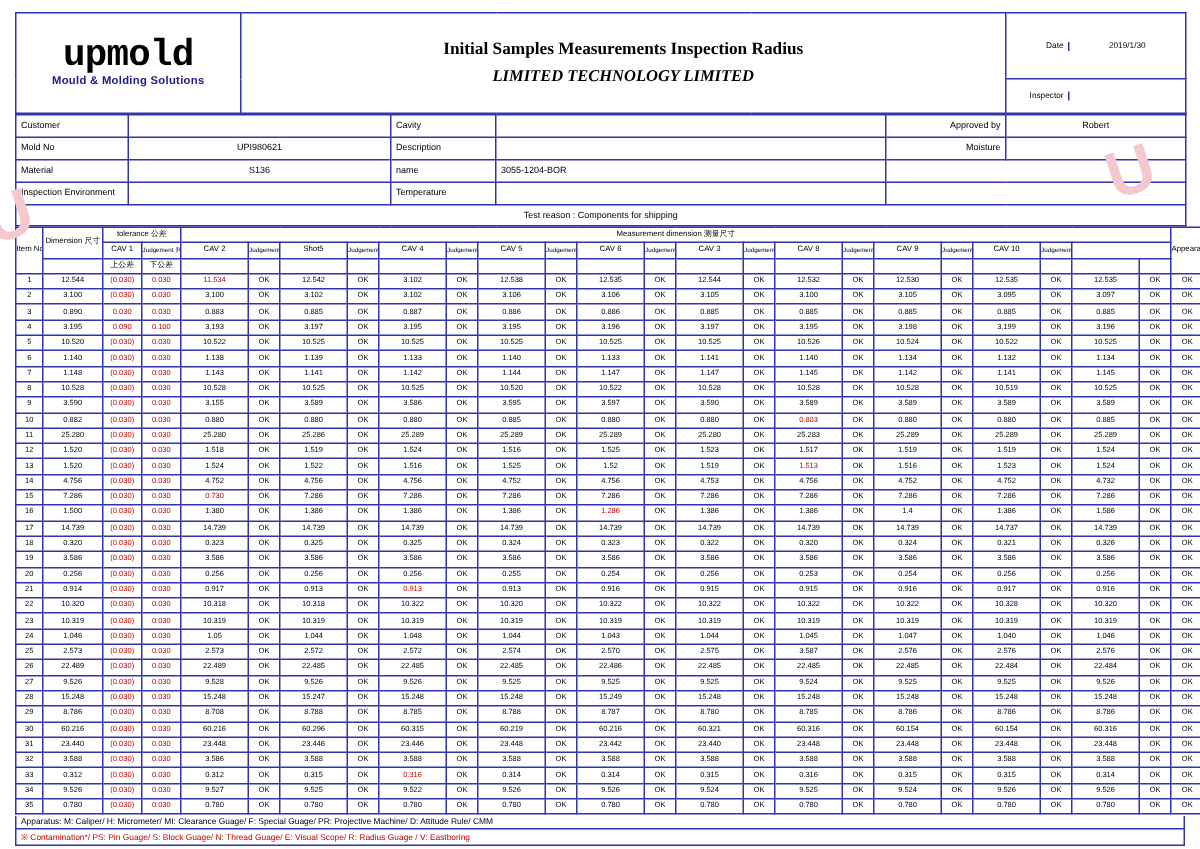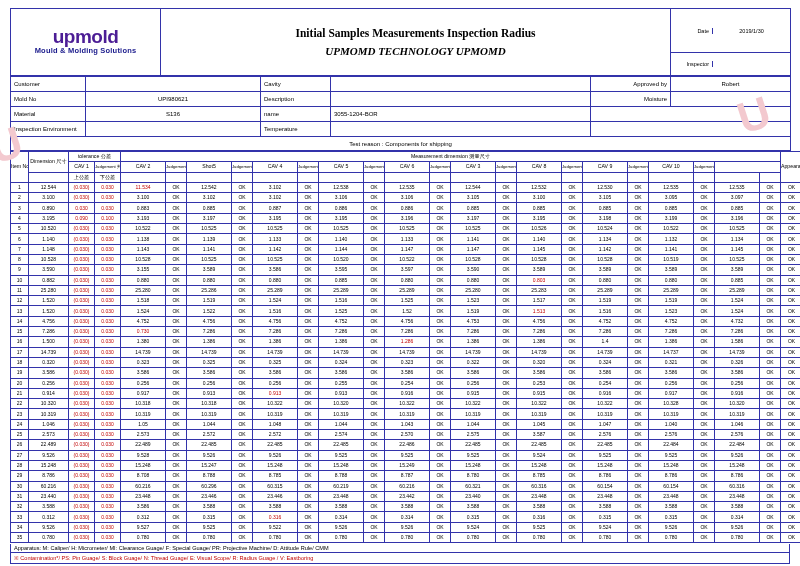--- a/index.html
+++ b/index.html
@@ -5,21 +5,21 @@
   html,body{margin:0;padding:0;background:#ffffff;}
   body{width:800px;height:566px;font-family:"Liberation Sans",sans-serif;color:#000;}
   .page{width:800px;height:566px;position:relative;box-sizing:border-box;padding:8px 10px 4px 10px;}
   table{border-collapse:collapse;}
   .outer{width:780px;border:1px solid #1a1aa0;table-layout:fixed;}
   .outer td,.outer th{border:1px solid #3333aa;padding:0;}
   
   .hdr{height:44px;}
   .logo-cell{width:150px;text-align:center;vertical-align:middle;}
   .logo{display:inline-block;text-align:center;line-height:1;}
-  .logo .word{font-family:Liberation Sans, sans-serif;font-weight:bold;font-size:19px;color:#4c1d95;letter-spacing:-0.5px;}
+  .logo .word{font-family:Liberation Mono, monospace;font-weight:bold;font-size:25px;color:#000000;letter-spacing:-0.5px;}
   .logo .sub{font-size:7.5px;color:#1a1a8c;font-weight:bold;margin-top:1px;letter-spacing:0.2px;}
   .title-cell{text-align:center;vertical-align:middle;}
   .title1{font-size:11.5px;font-weight:bold;font-family:"Liberation Serif",serif;}
   .title2{font-size:11px;font-weight:bold;font-style:italic;font-family:"Liberation Serif",serif;margin-top:6px;}
   .rt-cell{width:120px;}
   .info td{font-size:6px;height:12px;padding:1px 3px;}
   .lbl{background:#fff;font-size:6px;}
   .val{font-size:6px;}
   .small{font-size:5.5px;}
   .cen{text-align:center;}
@@ -53,21 +53,21 @@
     <tbody>
         <tr class="hdr">
       <td class="logo-cell" rowspan="2">
         <div class="logo">
           <div class="word">upmold</div>
           <div class="sub">Mould &amp; Molding Solutions</div>
         </div>
       </td>
       <td class="title-cell" colspan="3" rowspan="2">
         <div class="title1">Initial Samples Measurements Inspection Radius</div>
-        <div class="title2">UPMOMD TECHNOLOGY UPMOMD</div>
+        <div class="title2">LIMITED TECHNOLOGY LIMITED</div>
       </td>
       <td class="rt-cell" style="height:22px">
         <table style="width:100%;border-collapse:collapse">
           <tbody>
                 <tr>
             <td class="small" style="width:38px;border:none;text-align:right;padding-right:3px">Date</td>
             <td class="small" style="border:none;border-left:1px solid #3333aa;text-align:center">2019/1/30</td>
           </tr>
         </tbody>
             </table>

